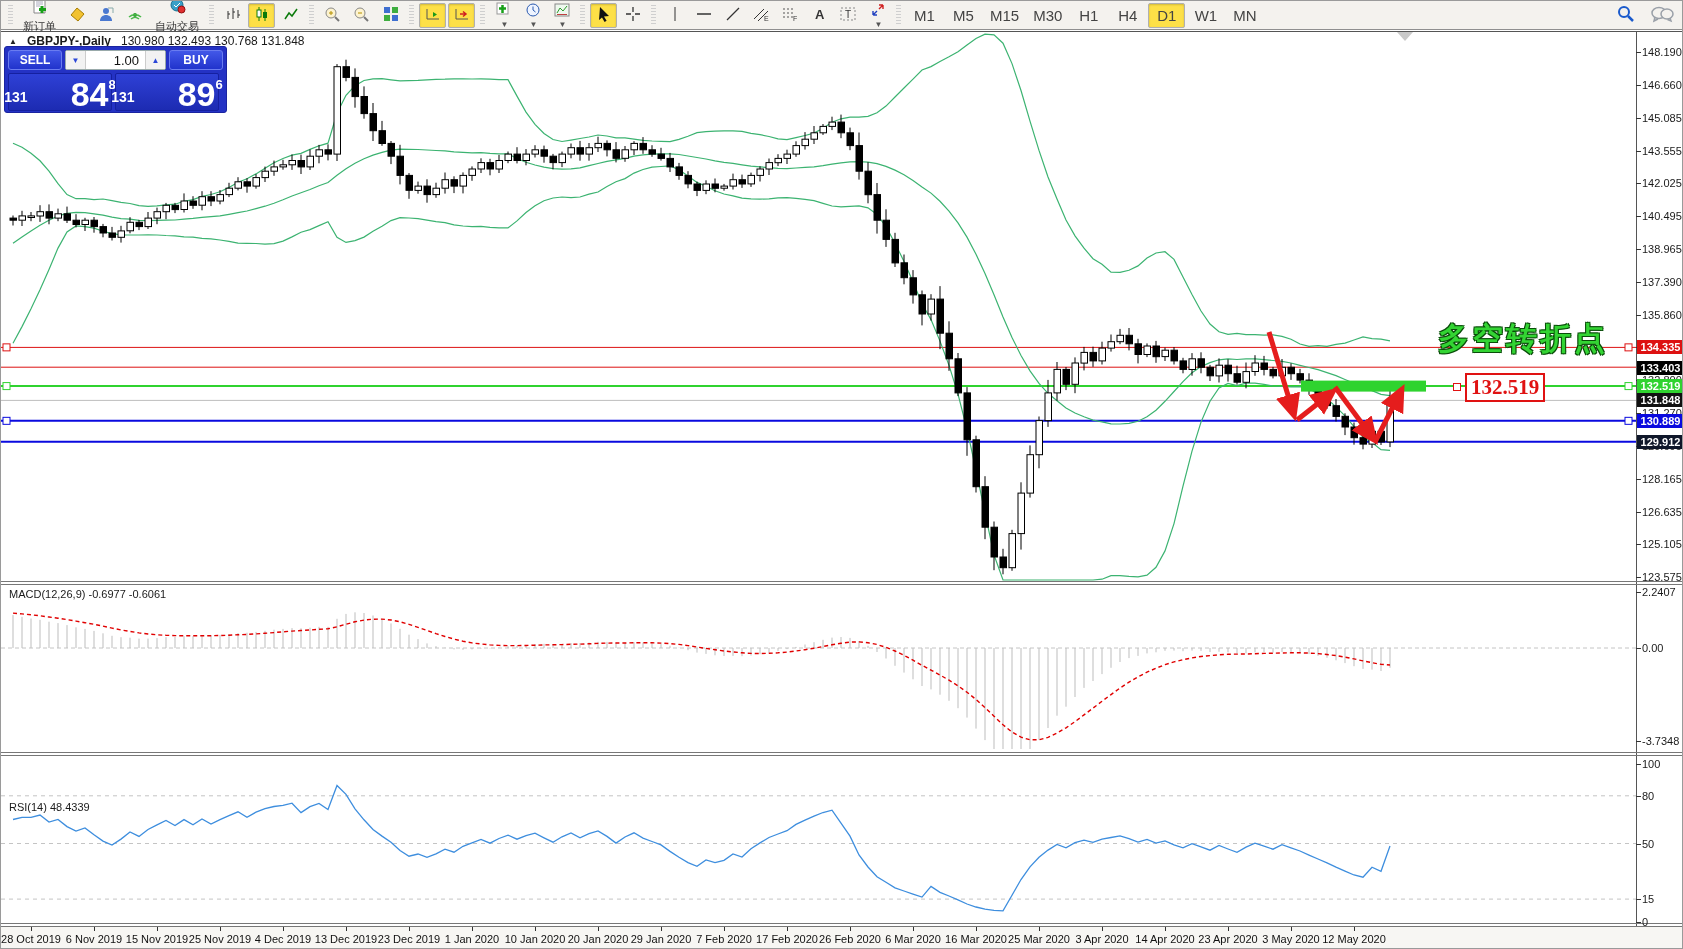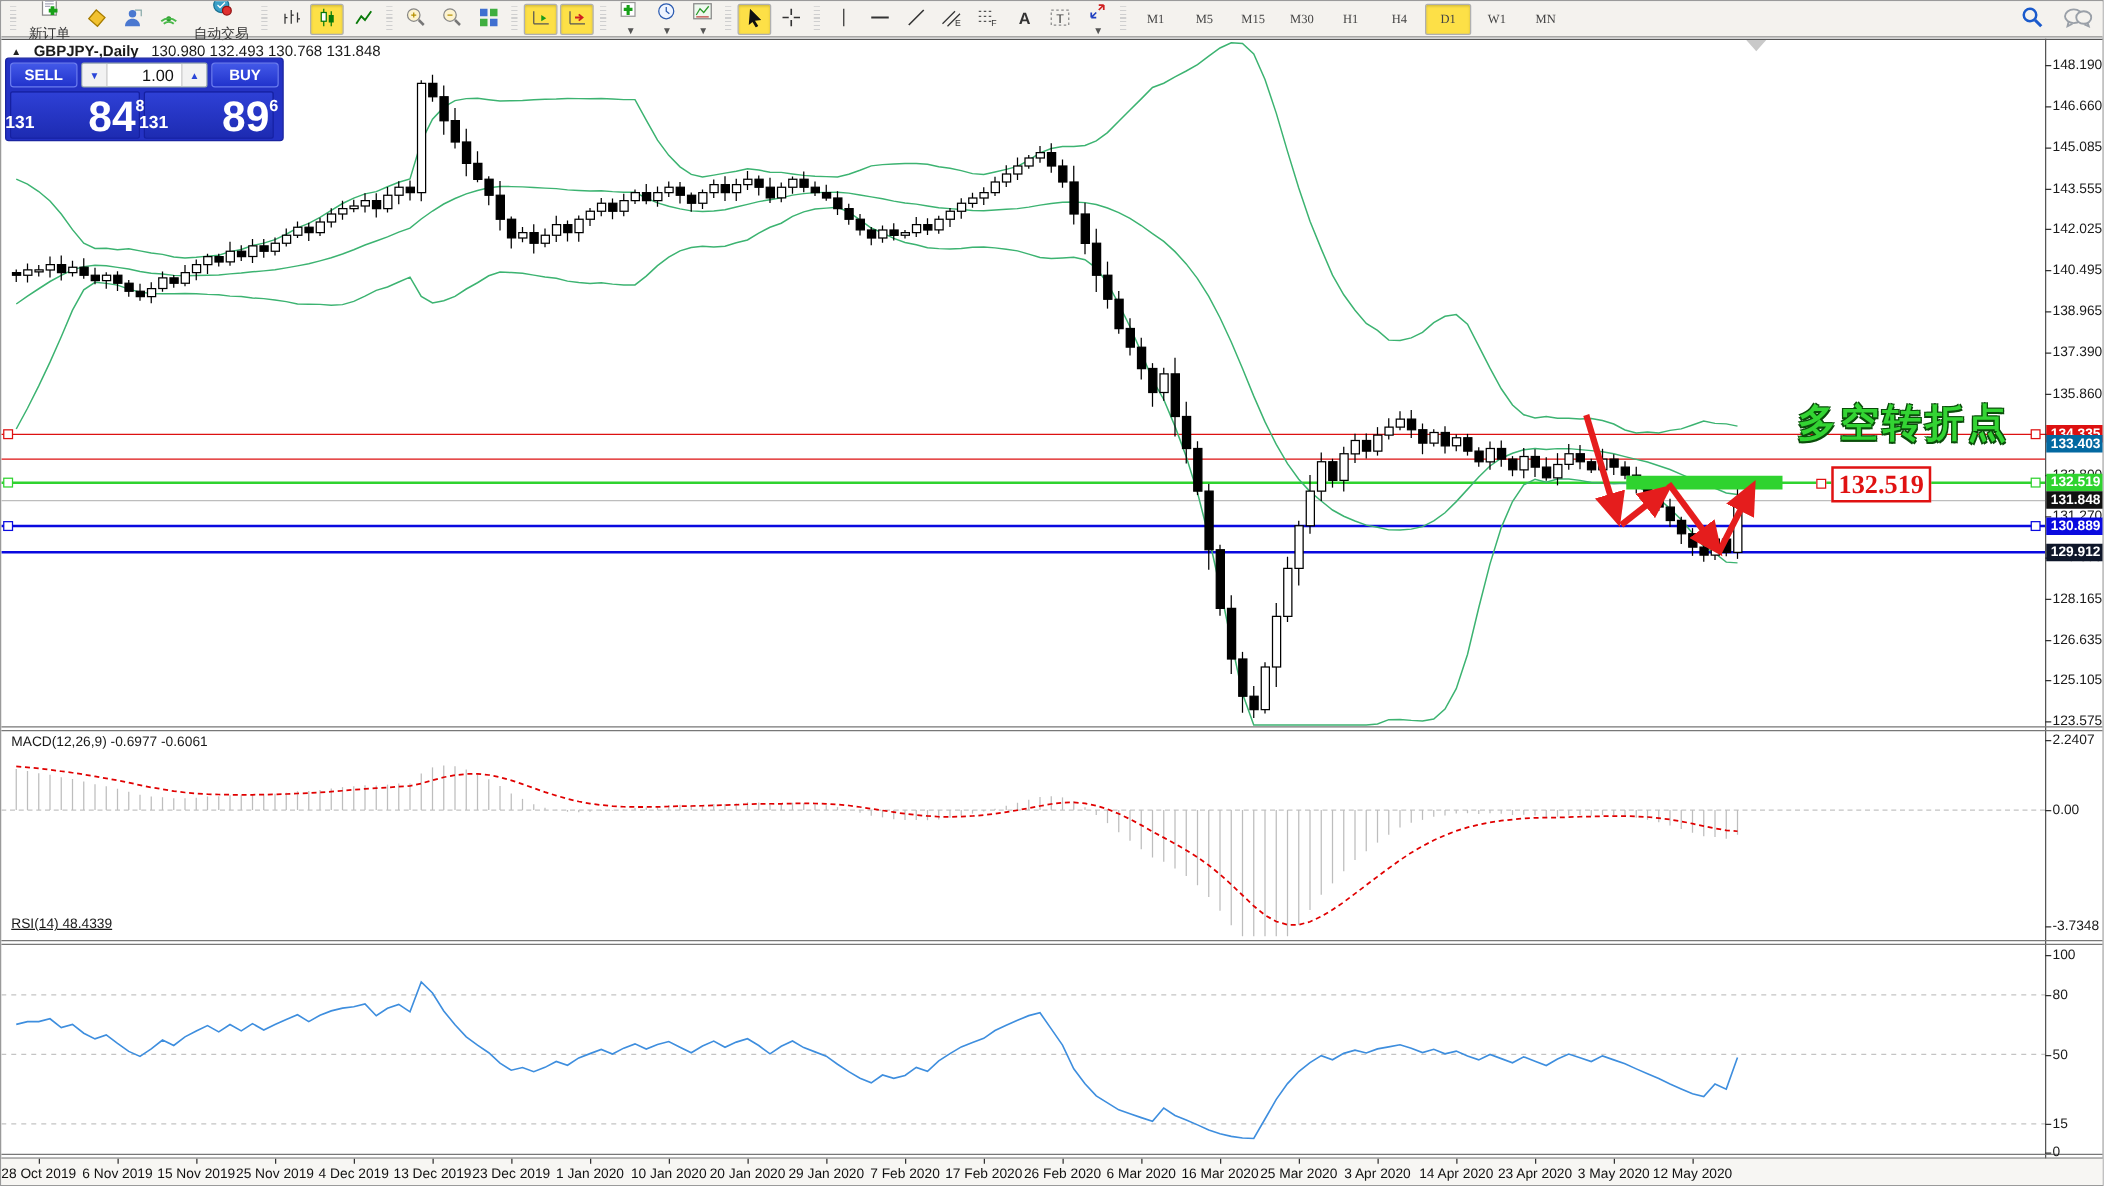--- a/index.html
+++ b/index.html
@@ -5,21 +5,21 @@
   html,body{margin:0;padding:0;background:#e8e8e8;}
   #app{position:relative;width:1683px;height:949px;background:#fff;overflow:hidden;
        font-family:"Liberation Sans",sans-serif;border:1px solid #9a9a9a;box-sizing:border-box;}
   
   .toolbar{position:absolute;left:0;top:0;width:1683px;height:29px;background:#f4f2ee;
            border-bottom:1px solid #8f8f8f;display:flex;align-items:center;padding:0 3px;box-sizing:border-box;}
   .tbtn{height:23px;min-width:25px;display:flex;align-items:center;justify-content:center;
         margin:0 1px;border:1px solid transparent;border-radius:2px;color:#333;font-size:11px;cursor:default;flex-direction:column;}
   .tbtn.lbl{padding:0 4px;gap:3px;}
   .tbtn.pressed{background:#fde047;border:1px solid #b0b0b0;box-shadow:inset 0 1px 2px rgba(0,0,0,.18);}
-  .tf{font-size:10px;color:#444;padding:0 5px;font-family:Liberation Serif, serif;}
+  .tf{font-size:15px;color:#444;padding:0 5px;}
   .caret{font-size:8px;color:#555;margin-left:2px;}
   .grip{width:5px;height:20px;margin:0 4px;background:repeating-linear-gradient(to bottom,#cfcfcf 0 1px,transparent 1px 3px);}
   .tbright{position:absolute;right:10px;top:3px;display:flex;gap:14px;}
   
   .frameline{position:absolute;background:#555;}
   .chart-title{position:absolute;left:8px;top:33px;font-size:12px;color:#1a1a1a;display:flex;gap:10px;align-items:center;}
   .chart-title .tri{font-size:8px;color:#222;}
   
   .oneclick{position:absolute;left:3px;top:45px;width:223px;height:67px;background:#2432c4;border:1px solid #1a24a0;
             border-radius:3px;box-sizing:border-box;}
@@ -290,21 +290,21 @@
       <span class="sup">8</span>
     </div>
     <div class="oc-price" style="left:110px;">
       <span class="sm">131</span>
       <span class="big">89</span>
       <span class="sup">6</span>
     </div>
   </div>
 
   <div class="ind-label" style="left:8px;top:587px;">MACD(12,26,9) -0.6977 -0.6061</div>
-  <div class="ind-label" style="left:8px;top:732px;text-decoration:underline;">RSI(14) 48.4339</div>
+  <div class="ind-label" style="left:8px;top:800px;">RSI(14) 48.4339</div>
 
   <svg id="chart-svg" class="overlay" width="1683" height="949">
       <line x1="0" y1="346.4" x2="1635" y2="346.4" stroke="#dd1111" stroke-width="1"></line>
       <rect x="2" y="342.8669022379268" width="7" height="7" fill="#fff" stroke="#dd1111"></rect>
       <rect x="1624" y="342.8669022379268" width="7" height="7" fill="#fff" stroke="#dd1111"></rect>
       <line x1="0" y1="366.2" x2="1635" y2="366.2" stroke="#dd1111" stroke-width="1"></line>
       <line x1="0" y1="385.1" x2="1635" y2="385.1" stroke="#2fd32f" stroke-width="2"></line>
       <rect x="2" y="381.5825677267372" width="7" height="7" fill="#fff" stroke="#2fd32f"></rect>
       <rect x="1624" y="381.5825677267372" width="7" height="7" fill="#fff" stroke="#2fd32f"></rect>
       <line x1="0" y1="399.4" x2="1635" y2="399.4" stroke="#bdbdbd" stroke-width="1"></line>
@@ -829,21 +829,21 @@
       <div class="ptick" style="top:439px">129.695</div>
       <div class="tickdash" style="top:478px"></div>
       <div class="ptick" style="top:472px">128.165</div>
       <div class="tickdash" style="top:511px"></div>
       <div class="ptick" style="top:505px">126.635</div>
       <div class="tickdash" style="top:543px"></div>
       <div class="ptick" style="top:537px">125.105</div>
       <div class="tickdash" style="top:576px"></div>
       <div class="ptick" style="top:570px">123.575</div>
       <div class="ptag" style="top:339px;background:#dd1111">134.335</div>
-      <div class="ptag" style="top:347px;background:#0369a1">133.403</div>
+      <div class="ptag" style="top:360px;background:#000000">133.403</div>
       <div class="ptag" style="top:378px;background:#2fd32f">132.519</div>
       <div class="ptag" style="top:392px;background:#111111">131.848</div>
       <div class="ptag" style="top:413px;background:#0a0adf">130.889</div>
       <div class="ptag" style="top:434px;background:#0f172a">129.912</div>
       <div class="tickdash" style="top:591px"></div>
       <div class="ptick" style="top:585px">2.2407</div>
       <div class="tickdash" style="top:647px"></div>
       <div class="ptick" style="top:641px">0.00</div>
       <div class="tickdash" style="top:740px"></div>
       <div class="ptick" style="top:734px">-3.7348</div>

